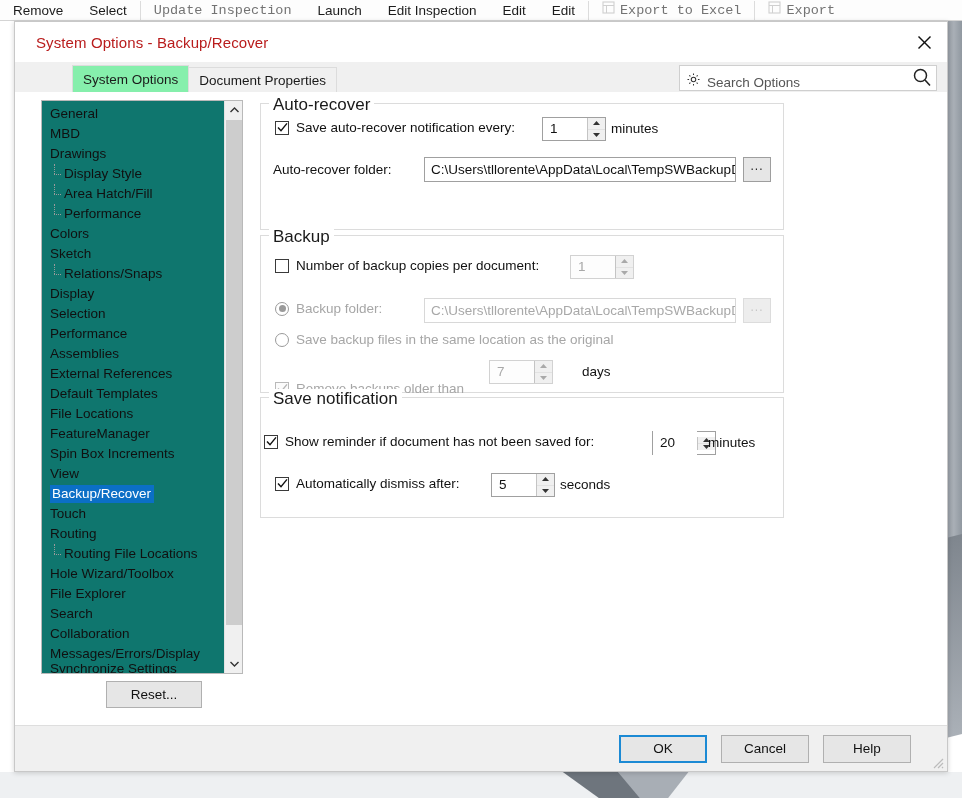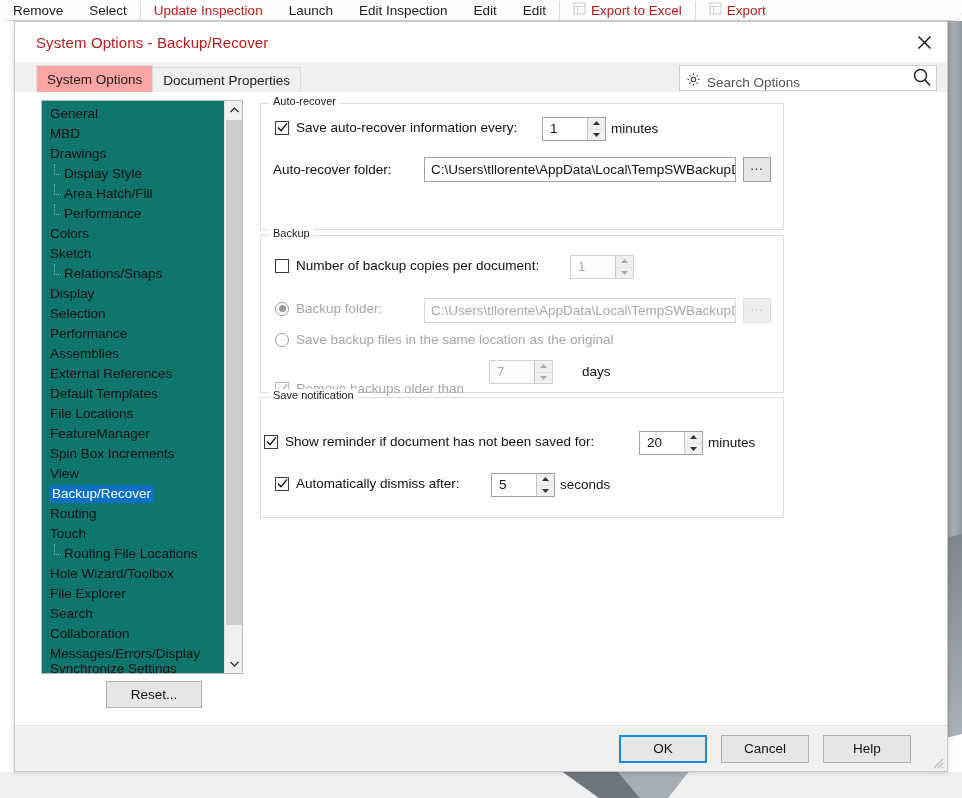--- a/index.html
+++ b/index.html
@@ -18,27 +18,26 @@
     background: #ffffff;
   }
   #app-toolbar {
     position: absolute; top: 0; left: 0; width: 962px; height: 21px;
     background: #fdfdfd;
     border-bottom: 1px solid #d4d4d4;
     display: flex; align-items: center;
     font-size: 13.5px;
     white-space: nowrap;
     overflow: hidden;
-    border-radius: 9px;
   }
   .tb-item {
     padding: 0 13px; height: 21px; line-height: 21px;
     color: #1c1c1c;
   }
-  .tb-item.disabled { color: #b91c1c; }
+  .tb-item.disabled { color: #737373; font-family: Liberation Mono, monospace; }
   .tb-sep {
     width: 1px; height: 19px; background: #dcdcdc;
   }
   .tb-icon {
     display: inline-block; vertical-align: middle;
     margin-right: 5px; opacity: .45;
   }
 
   
   .cad {
@@ -116,24 +115,24 @@
     padding: 0 10px;
     font-size: 13.5px;
     background: #f0f0f0;
     border: 1px solid #dcdcdc;
     border-bottom: none;
     margin-right: -1px;
     cursor: default;
     color: #1a1a1a;
   }
   .tab.active {
-    background: #fca5a5;
+    background: #86efac;
     border-color: #dcdcdc;
     position: relative; z-index: 3;
-    height: 27px; line-height: 27px;
+    height: 27px; line-height: 27px; margin-left: 36px;
   }
   #search-wrap {
     position: absolute;
     right: 10px; top: 3px;
     width: 258px; height: 26px;
     background: #fff;
     border: 1px solid #cfcfcf;
     display: flex; align-items: flex-end;
     padding: 0 4px 0 6px;
   }
@@ -248,21 +247,21 @@
   .group {
     position: absolute;
     border: 1px solid #dcdcdc;
     background: transparent;
   }
   .group > legend, .group-title {
     position: absolute;
     top: -9px; left: 8px;
     background: #ffffff;
     padding: 0 4px;
-    font-size: 11px;
+    font-size: 17px;
     color: #1a1a1a;
   }
   #grp-autorecover { left: 224px; top: 6px; width: 524px; height: 127px; }
   #grp-backup      { left: 224px; top: 138px; width: 524px; height: 158px; }
   #grp-savenotif   { left: 224px; top: 300px; width: 524px; height: 121px; }
 
   .row { position: absolute; display: flex; align-items: center; }
 
   
   .cb {
@@ -467,22 +466,22 @@
             <div class="tree-row"><span class="lbl">Selection</span></div>
             <div class="tree-row"><span class="lbl">Performance</span></div>
             <div class="tree-row"><span class="lbl">Assemblies</span></div>
             <div class="tree-row"><span class="lbl">External References</span></div>
             <div class="tree-row"><span class="lbl">Default Templates</span></div>
             <div class="tree-row"><span class="lbl">File Locations</span></div>
             <div class="tree-row"><span class="lbl">FeatureManager</span></div>
             <div class="tree-row"><span class="lbl">Spin Box Increments</span></div>
             <div class="tree-row"><span class="lbl">View</span></div>
             <div class="tree-row selected"><span class="lbl">Backup/Recover</span></div>
+            <div class="tree-row"><span class="lbl">Touch</span></div>
             <div class="tree-row"><span class="lbl">Routing</span></div>
-            <div class="tree-row"><span class="lbl">Touch</span></div>
             <div class="tree-row child"><span class="lbl">Routing File Locations</span></div>
             <div class="tree-row"><span class="lbl">Hole Wizard/Toolbox</span></div>
             <div class="tree-row"><span class="lbl">File Explorer</span></div>
             <div class="tree-row"><span class="lbl">Search</span></div>
             <div class="tree-row"><span class="lbl">Collaboration</span></div>
             <div class="tree-row"><span class="lbl">Messages/Errors/Display</span></div>
             <div class="tree-row clipped"><span class="lbl">Synchronize Settings</span></div>
           </div>
         <div id="tree-scroll">
           <div class="sb-arrow up">
@@ -503,21 +502,21 @@
 
       <div class="group" id="grp-autorecover">
         <div class="group-title">Auto-recover</div>
 
         <div class="row" style="left:14px; top:16px;">
           <span class="cb">
             <svg width="11" height="11" viewBox="0 0 11 11">
               <polyline points="1,5.5 4,8.8 10,1.4" fill="none" stroke="#111" stroke-width="1.4"></polyline>
             </svg>
           </span>
-          <span class="lbl-txt">Save auto-recover information every:</span>
+          <span class="lbl-txt">Save auto-recover notification every:</span>
         </div>
         <div class="spin" style="position:absolute; left:281px; top:13px;">
           <input class="val" value="1" style="">
           <div class="btns">
             <div>
               <svg width="9" height="6" viewBox="0 0 9 6">
                   <polygon points="4.5,1 8,5 1,5" fill="#333"></polygon>
                 </svg>
             </div>
             <div>
@@ -601,21 +600,21 @@
         <div class="group-title">Save notification</div>
 
         <div class="row" style="left:3px; top:36px;">
           <span class="cb">
             <svg width="11" height="11" viewBox="0 0 11 11">
               <polyline points="1,5.5 4,8.8 10,1.4" fill="none" stroke="#111" stroke-width="1.4"></polyline>
             </svg>
           </span>
           <span class="lbl-txt">Show reminder if document has not been saved for:</span>
         </div>
-        <div class="spin" style="position:absolute; left:378px; top:33px;">
+        <div class="spin" style="position:absolute; left:391px; top:33px;align-items:center;">
           <input class="val" value="20" style="">
           <div class="btns">
             <div>
               <svg width="9" height="6" viewBox="0 0 9 6">
                   <polygon points="4.5,1 8,5 1,5" fill="#333"></polygon>
                 </svg>
             </div>
             <div>
               <svg width="9" height="6" viewBox="0 0 9 6">
                   <polygon points="4.5,5 1,1 8,1" fill="#333"></polygon>

